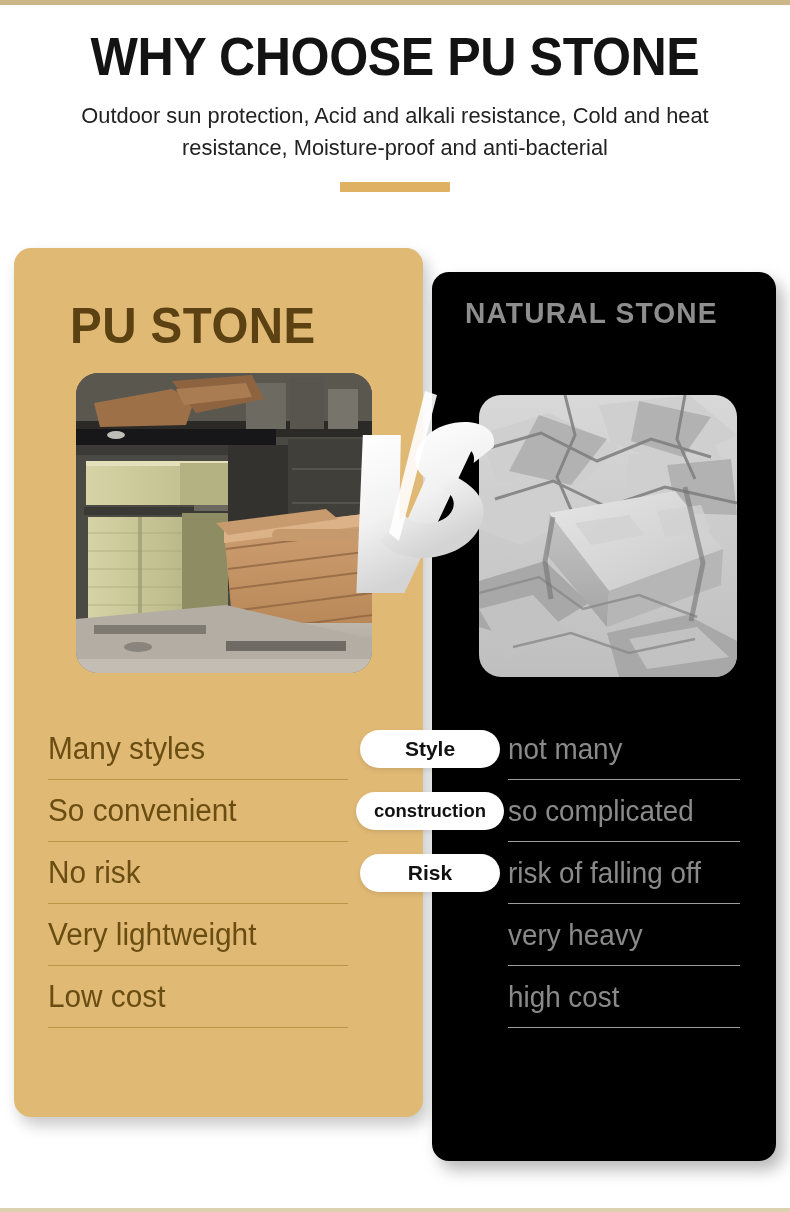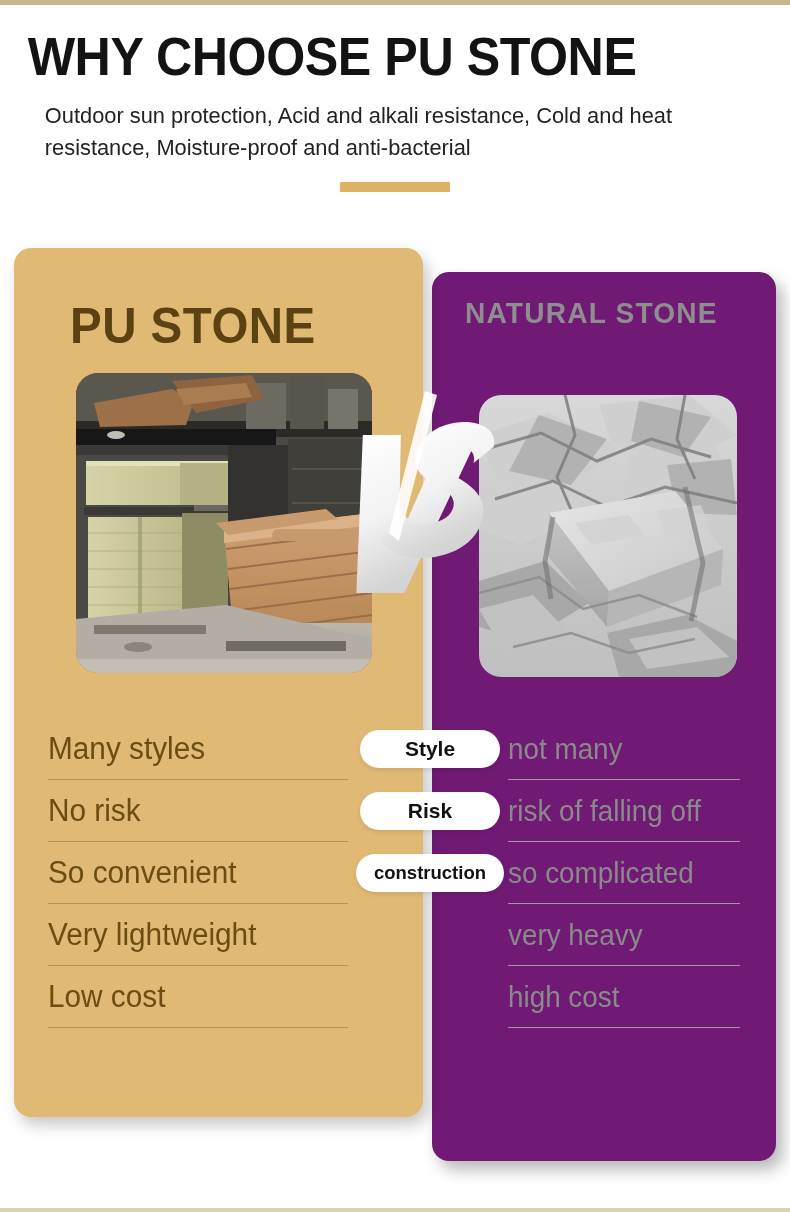--- a/index.html
+++ b/index.html
@@ -23,21 +23,21 @@
   }
   .edge-strip.top    { top: 0; }
   .edge-strip.bottom { bottom: 0; height: 4px; background: #ddd2b0; }
 
   
   .header {
     position: absolute;
     top: 28px;
     left: 0;
     width: 790px;
-    text-align: left;
+    text-align: center;
   }
   .page-title {
     font-size: 54px;
     font-weight: 700;
     letter-spacing: -0.5px;
     color: #131313;
     line-height: 1.04;
     transform: scaleX(0.93);
   }
   .page-subtitle {
@@ -70,21 +70,21 @@
     position: absolute;
     border-radius: 17px;
     margin-top: 12px;
   }
 
   .card-natural {
     left: 432px;
     top: 24px;
     width: 344px;
     height: 889px;
-    background: #701a75;
+    background: #000000;
     box-shadow: 7px 9px 16px rgba(0,0,0,0.28);
   }
 
   .card-pu {
     left: 14px;
     top: 0px;
     width: 409px;
     height: 869px;
     background: #e0b974;
     box-shadow: 5px 8px 15px rgba(0,0,0,0.22);
@@ -421,36 +421,36 @@
 
     <div class="row">
       <div class="cell-left">Many styles</div>
       <div class="pill">Style</div>
       <div class="cell-right">not many</div>
       <div class="rule-left"></div>
       <div class="rule-right"></div>
     </div>
 
     <div class="row">
+      <div class="cell-left">So convenient</div>
+      <div class="pill small">construction</div>
+      <div class="cell-right">so complicated</div>
+      <div class="rule-left"></div>
+      <div class="rule-right"></div>
+    </div>
+
+    <div class="row">
       <div class="cell-left">No risk</div>
       <div class="pill">Risk</div>
       <div class="cell-right">risk of falling off</div>
       <div class="rule-left"></div>
       <div class="rule-right"></div>
     </div>
 
     <div class="row">
-      <div class="cell-left">So convenient</div>
-      <div class="pill small">construction</div>
-      <div class="cell-right">so complicated</div>
-      <div class="rule-left"></div>
-      <div class="rule-right"></div>
-    </div>
-
-    <div class="row">
       <div class="cell-left">Very lightweight</div>
       <div class="cell-right">very heavy</div>
       <div class="rule-left"></div>
       <div class="rule-right"></div>
     </div>
 
     <div class="row">
       <div class="cell-left">Low cost</div>
       <div class="cell-right">high cost</div>
       <div class="rule-left"></div>

